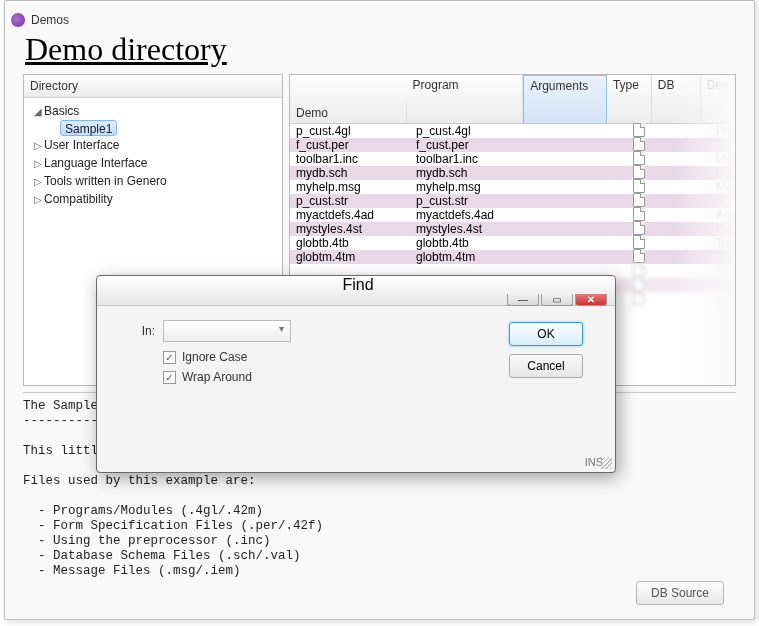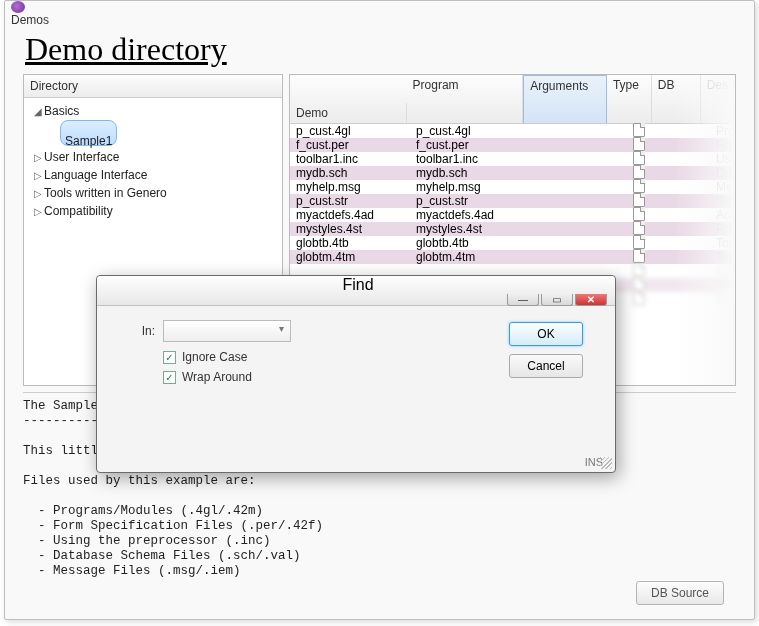--- a/index.html
+++ b/index.html
@@ -1,29 +1,29 @@
 <!DOCTYPE html>
 <html><head>
 <meta charset="utf-8">
 <style>
   * { box-sizing: border-box; font-family: "Segoe UI", Tahoma, sans-serif; }
   body { margin: 0; background: #fff; width: 759px; height: 626px; overflow: hidden; position: relative; }
   .window { position: absolute; left: 4px; top: 0; width: 751px; height: 620px; border: 1px solid #bfbfbf; background: #f9f9f9; border-radius: 2px; box-shadow: 2px 2px 6px rgba(0,0,0,0.15); }
-  .titlebar { height: 26px; display: flex; align-items: flex-start; padding: 0 6px; font-size: 12px; color: #333; flex-direction: column; }
+  .titlebar { height: 26px; display: flex; align-items: flex-end; padding: 0 6px; font-size: 12px; color: #333; }
   .app-icon { width: 14px; height: 14px; border-radius: 50%; background: radial-gradient(circle at 40% 40%, #b070d0, #7030a0); margin-right: 6px; display: inline-block; }
   .heading-row { padding: 4px 20px 6px 20px; }
   .heading { font-family: "Times New Roman", serif; font-size: 32px; text-decoration: underline; color: #000; }
   .main-area { display: flex; margin: 0 18px; height: 312px; }
   .tree-panel { width: 260px; border: 1px solid #bbb; background: #fff; }
   .tree-header, .table-header { background: linear-gradient(#fdfdfd,#ececec); border-bottom: 1px solid #ccc; font-size: 12px; padding: 4px 6px; color: #333; display:flex; }
   .tree-body { padding: 4px 0; font-size: 12px; color: #222; }
   .tree-row { display: flex; align-items: center; height: 18px; padding-left: 10px; }
   .tree-row .caret { width: 10px; display:inline-block; font-size:10px; color:#666; }
   .tree-sub { padding-left: 36px; }
-  .tree-selected { background: linear-gradient(#dceeff,#bddcff); border: 1px solid #7fb7ef; border-radius: 8px; padding: 12px 4px; display:inline-block; height: 16px; line-height:16px; }
+  .tree-selected { background: linear-gradient(#dceeff,#bddcff); border: 1px solid #7fb7ef; border-radius: 3px; padding: 0 4px; display:inline-block; height: 16px; line-height:16px; }
   .table-panel { flex: 1; margin-left: 6px; border: 1px solid #bbb; background: #fff; overflow: hidden; position: relative; }
   .table-headers { display: flex; background: linear-gradient(#fdfdfd,#ececec); border-bottom:1px solid #ccc; font-size:12px; color:#333; }
   .th { padding: 3px 6px; border-right: 1px solid #ddd; }
   .th-demo { width: 120px; margin-top: 28px; }
   .th-prog { width: 120px; }
   .th-args { width: 86px; background: linear-gradient(#eaf2fb,#d3e4f6); border:1px solid #9dbde0; border-bottom:none; }
   .th-type { width: 46px; }
   .th-db { width: 50px; }
   .th-desc { flex:1; color:#bbb; }
   .table-body { font-size: 12px; }

